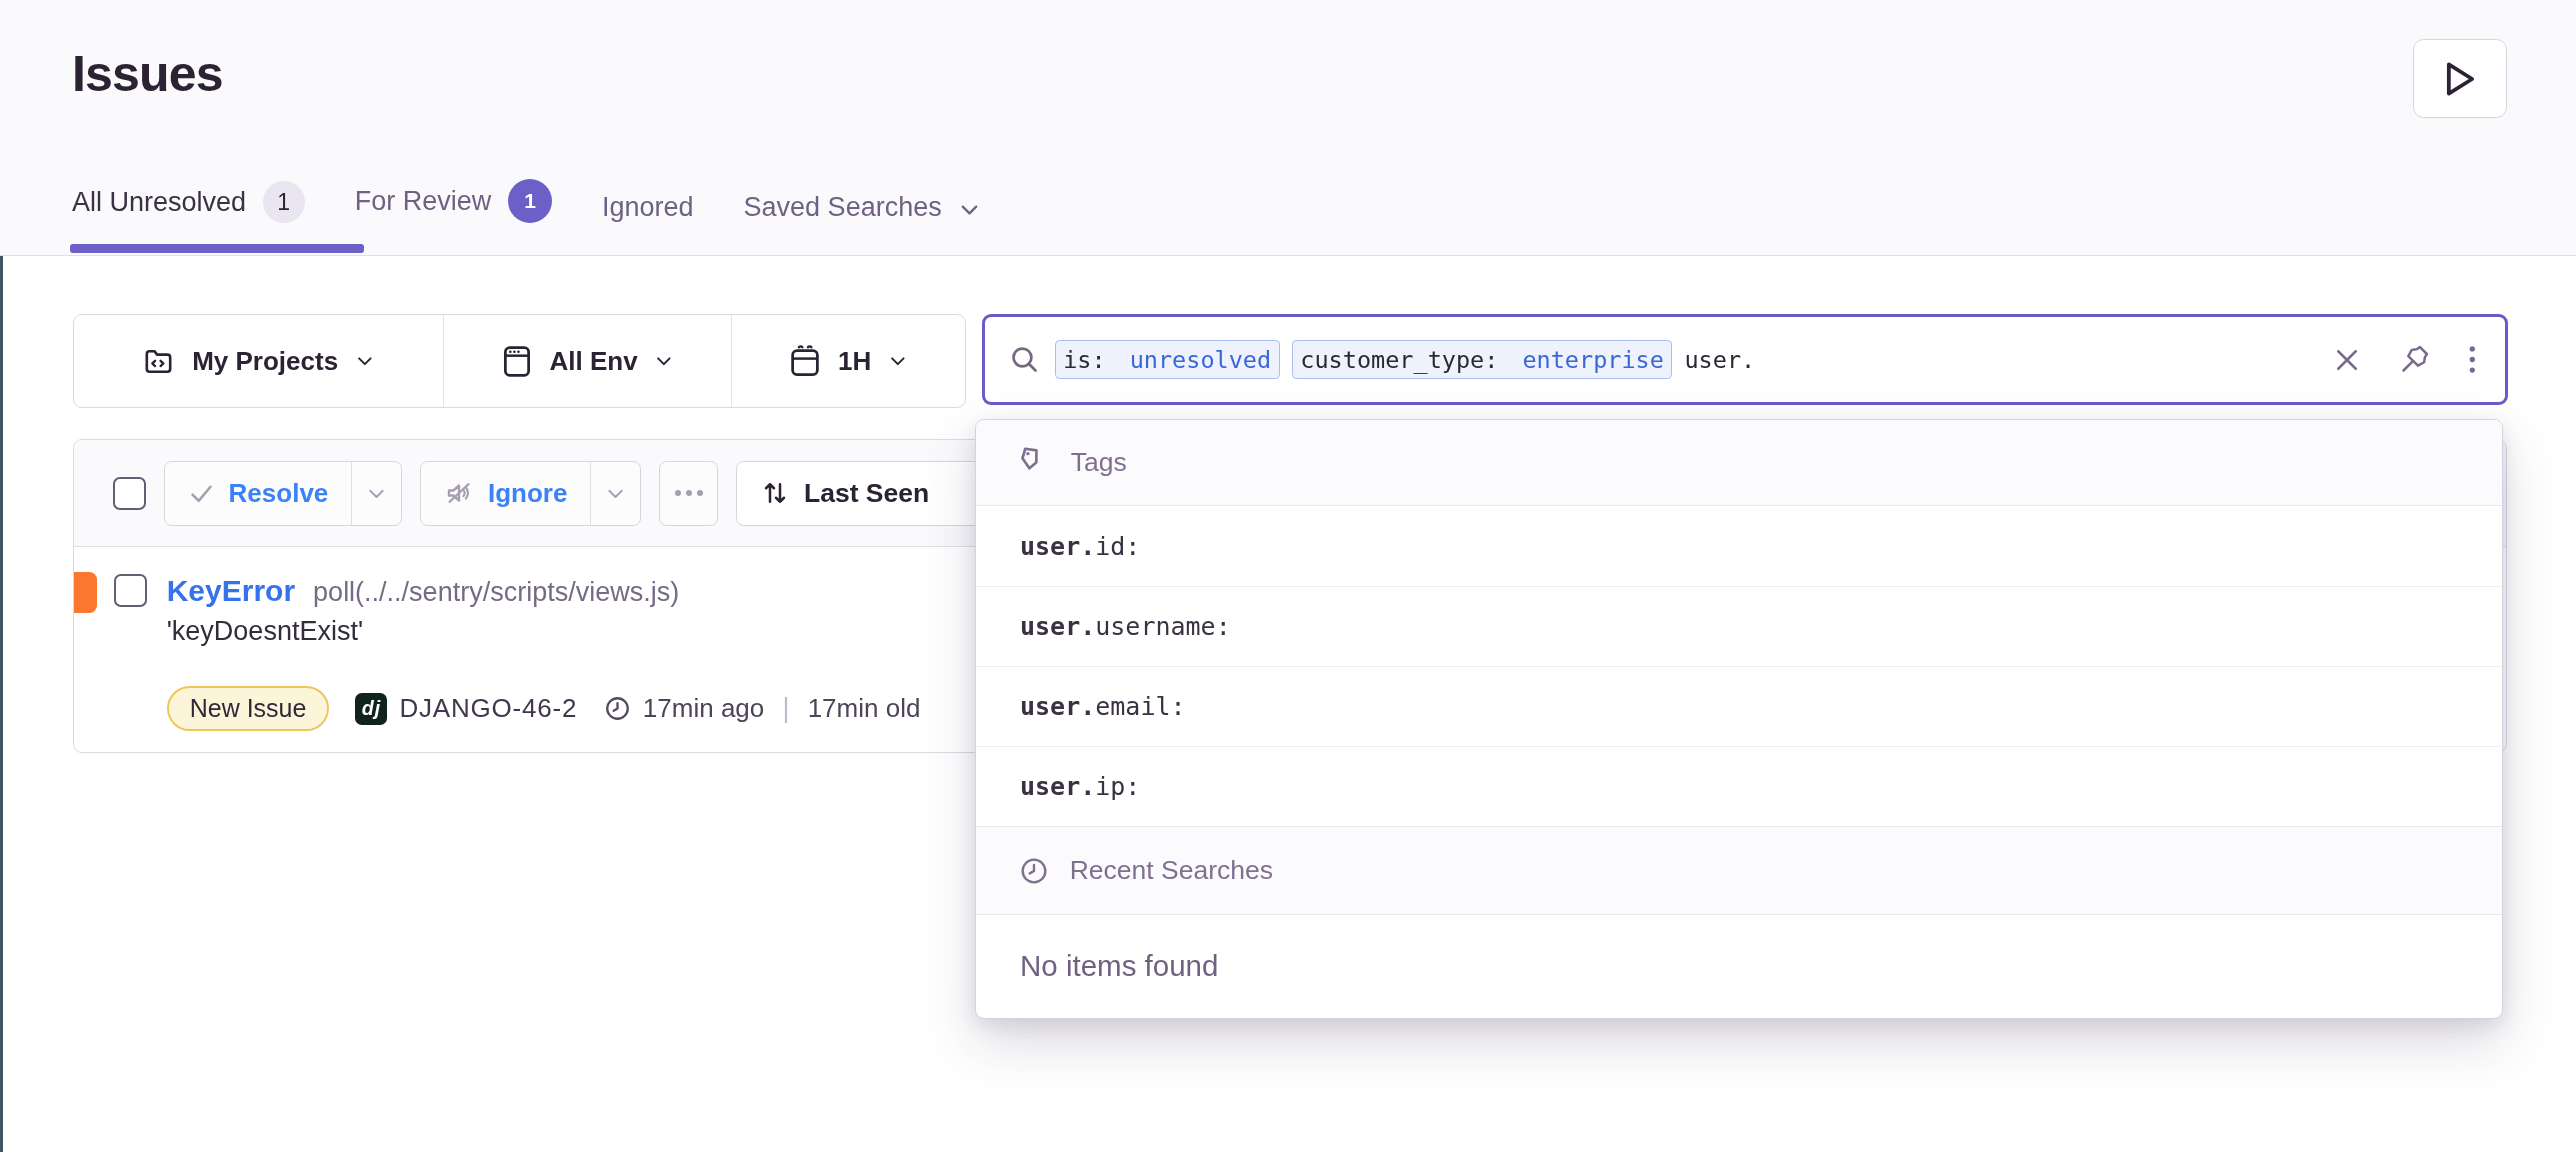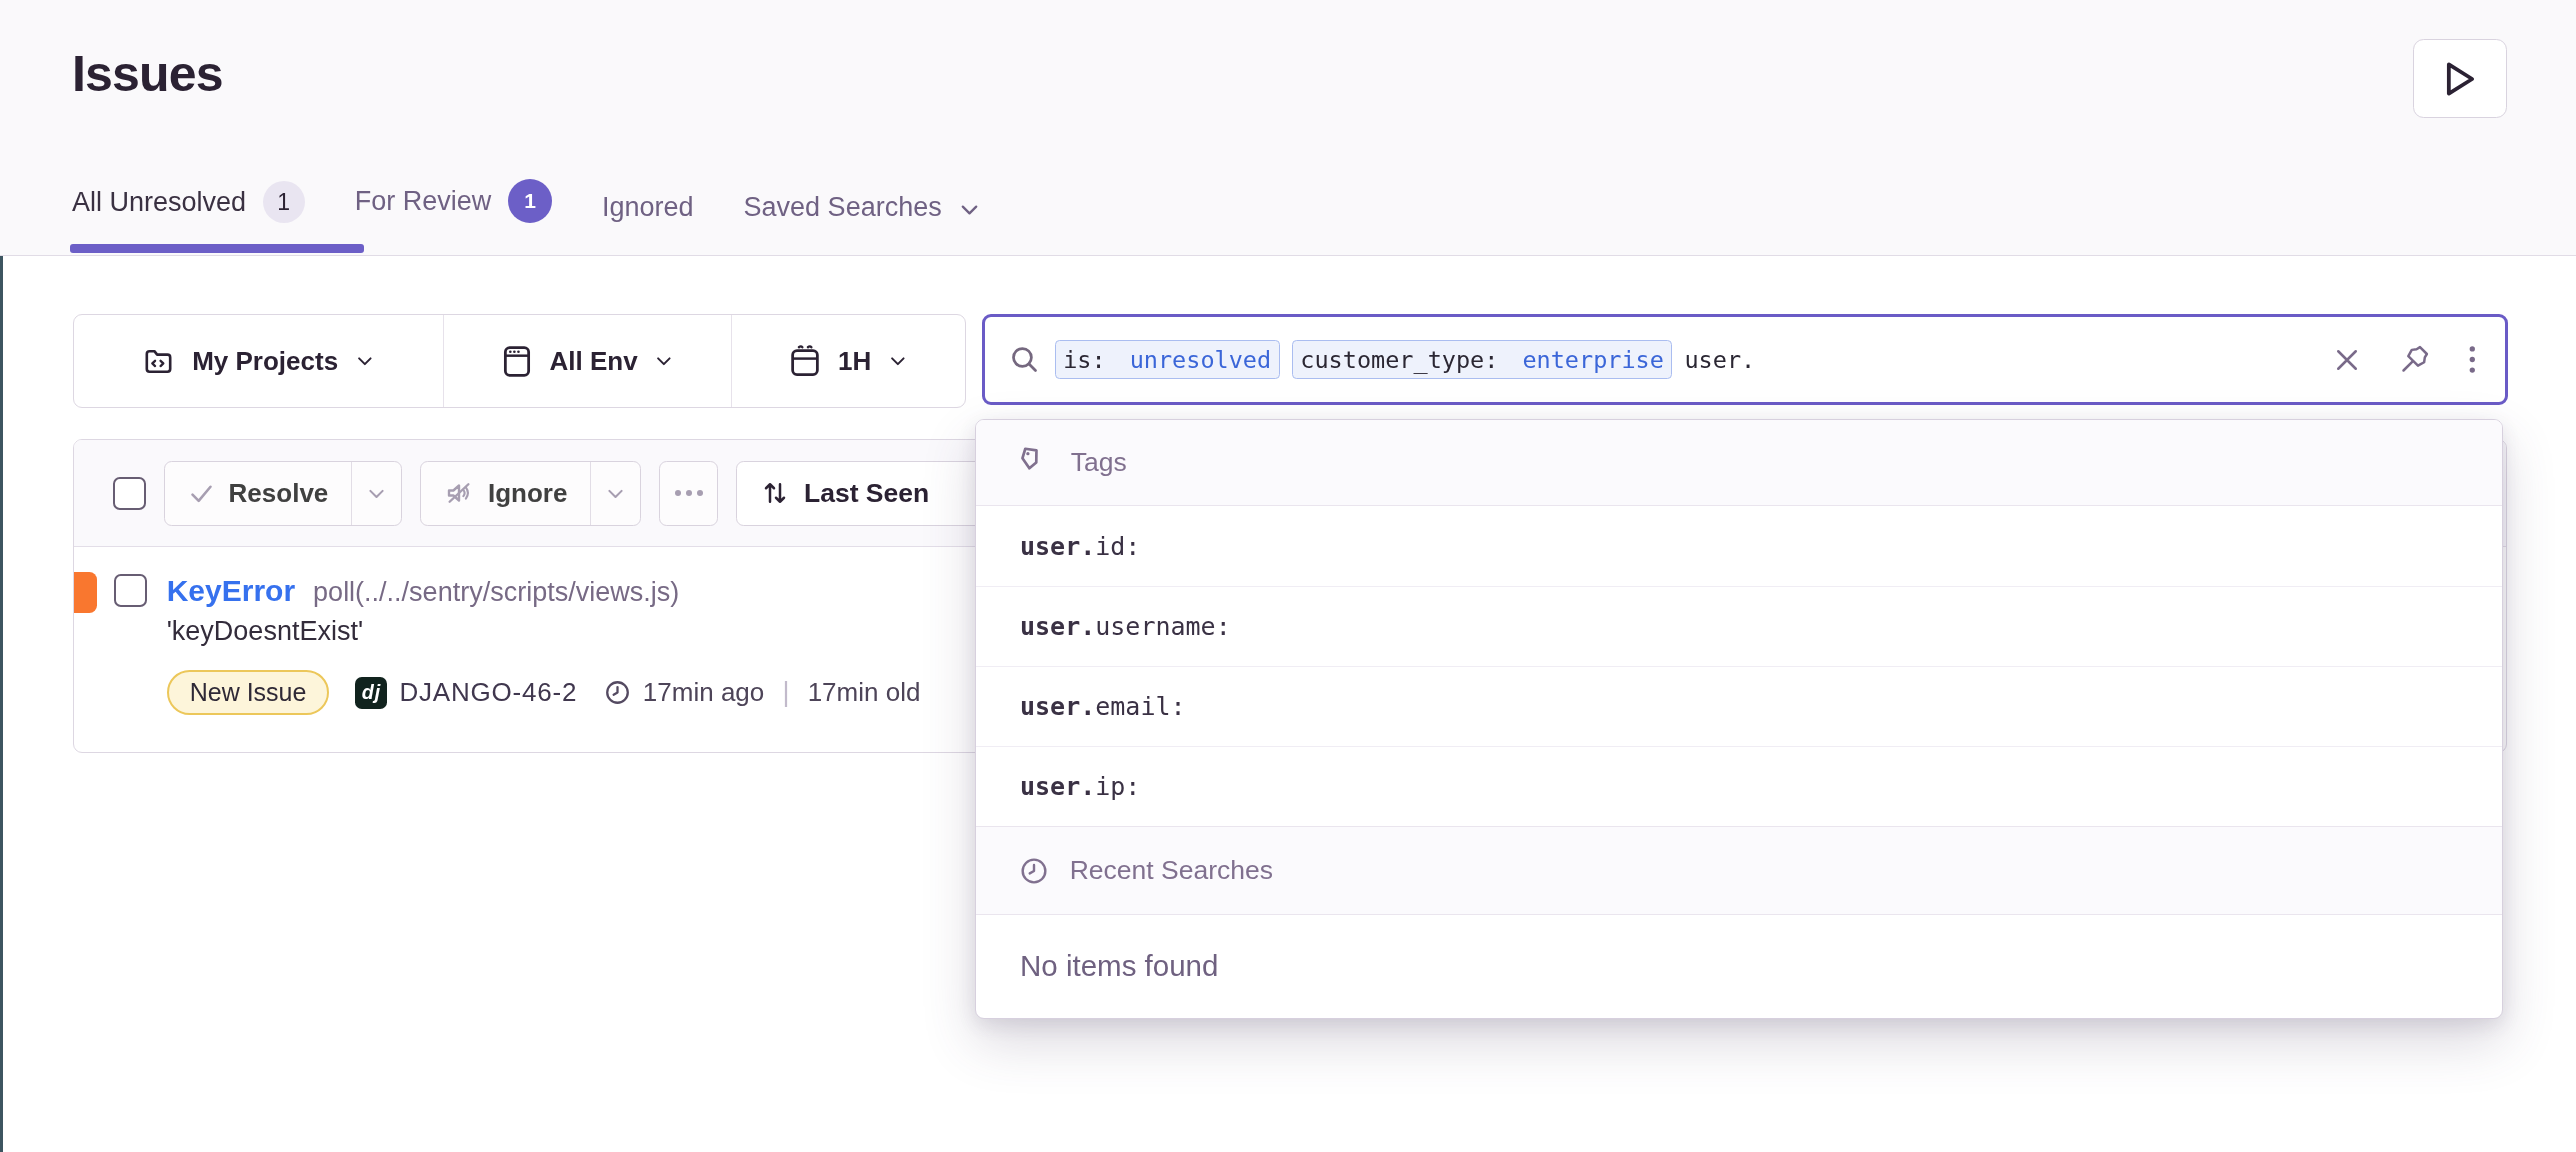--- a/index.html
+++ b/index.html
@@ -62,42 +62,42 @@
   .issues-card { position:absolute; left:73px; top:439px; width:2434px; height:314px;
                  background:#ffffff; border:1.5px solid #ddd7e2; border-radius:9px; }
   .stream-toolbar { height:107px; background:#faf9fc; border-bottom:1.5px solid #e3dee8;
                     border-radius:7.6px 7.6px 0 0; display:flex; align-items:center;
                     padding-left:39px; gap:18px; }
   .checkbox { width:33px; height:33px; background:#ffffff; border:2.3px solid #675d73;
               border-radius:6.8px; cursor:pointer; flex:0 0 auto; }
   .btn-group { display:flex; align-items:stretch; height:65px; background:#fdfcfd;
                border:1.5px solid #d9d3de; border-radius:7.6px; overflow:hidden; }
   .btn-main { display:flex; align-items:center; gap:13.6px; padding:0 23px;
-              font-size:26px; font-weight:700; color:#404040; cursor:pointer; }
+              font-size:26px; font-weight:700; color:#3b82f6; cursor:pointer; }
   .btn-chev { width:50px; display:flex; align-items:center; justify-content:center;
               border-left:1.5px solid #e2dde6; cursor:pointer; }
   .btn-more { height:65px; width:59px; background:#fdfcfd; border:1.5px solid #d9d3de;
               border-radius:7.6px; display:flex; align-items:center; justify-content:center;
               gap:5.3px; cursor:pointer; }
   .more-dot { width:6px; height:6px; border-radius:50%; background:#a79eb1; }
   .btn-sort { height:65px; width:326px; background:#ffffff; border:1.5px solid #d9d3de;
               border-radius:7.6px; display:flex; align-items:center; gap:13.6px;
               padding:0 23px; font-size:26.5px; font-weight:700; color:#2b2233; cursor:pointer; }
 
   
   .issue-row { position:relative; padding:27px 0 0 40px; }
   .level-bar { position:absolute; left:0; top:25px; width:23px; height:41px;
                background:#f9772f; border-radius:0 7.6px 7.6px 0; }
   .issue-body { display:flex; gap:19.7px; }
   .issue-text { padding-top:0; }
   .issue-line1 { display:flex; align-items:baseline; gap:18px; white-space:nowrap; }
   .issue-title { font-size:30px; font-weight:700; color:#3671ee; cursor:pointer; }
   .issue-culprit { font-size:27px; color:#776a85; }
   .issue-msg { margin-top:8px; font-size:27px; color:#332c3b; }
-  .issue-meta { margin-top:23px; display:flex; align-items:center; gap:26px; white-space:nowrap; }
+  .issue-meta { margin-top:39px; display:flex; align-items:center; gap:26px; white-space:nowrap; }
   .new-issue-pill { background:#fdf5da; border:2.3px solid #ecc75a; border-radius:756px;
                     padding:6px 21px; font-size:25px; color:#2f2936; }
   .proj-chip { display:flex; align-items:center; gap:12px; font-size:26px; color:#40374e;
                letter-spacing:0.8px; cursor:pointer; }
   .dj-icon { width:32px; height:32px; background:#11231e; border-radius:6.8px; color:#ffffff;
              font-weight:700; font-style:italic; font-size:19.7px;
              display:flex; align-items:center; justify-content:center; }
   .times { display:flex; align-items:center; gap:10.6px; font-size:26px; color:#4d4458; }
   .time-sep { color:#c2bacb; padding:0 7.6px; font-size:27px; }
 

